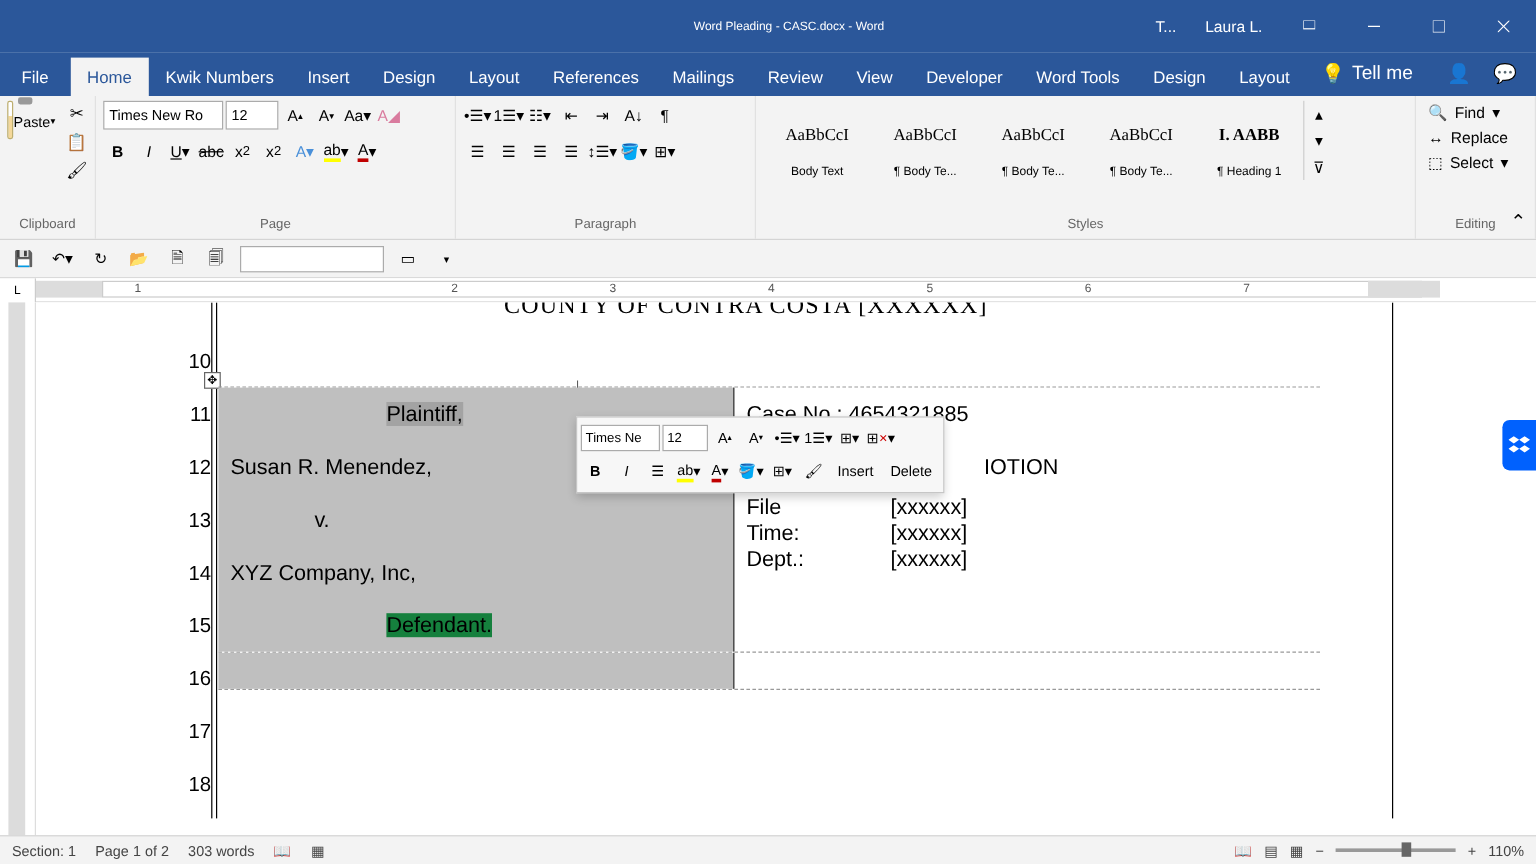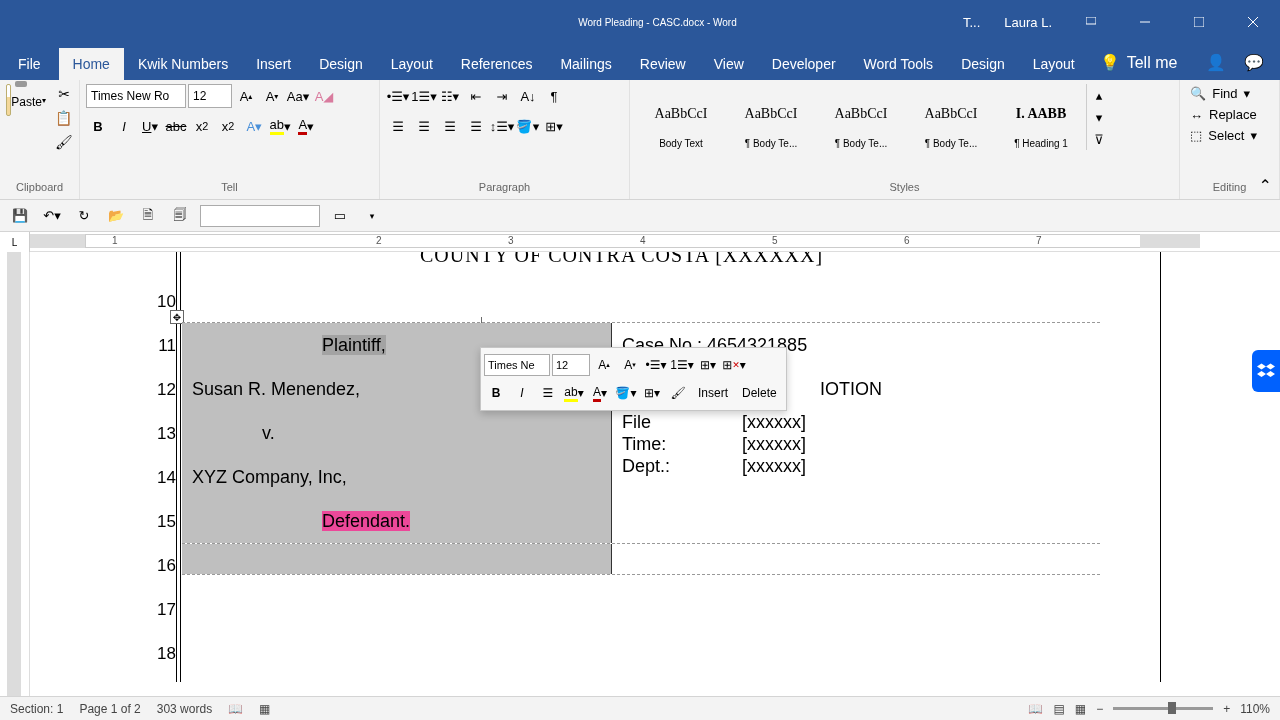--- a/index.html
+++ b/index.html
@@ -198,21 +198,21 @@
         <div class="icon-btn">
             <s>abc</s>
           </div>
         <div class="icon-btn">x<sub>2</sub></div>
         <div class="icon-btn">x<sup>2</sup></div>
         <div class="icon-btn" style="color:#4a90d9">A▾</div>
         <div class="icon-btn"><span style="border-bottom:3px solid #ffff00">ab</span>▾</div>
         <div class="icon-btn"><span style="border-bottom:3px solid #c00000">A</span>▾</div>
       </div>
     </div>
-    <div class="ribbon-group-label">Tell</div>
+    <div class="ribbon-group-label">Page</div>
   </div>
 
   <div class="ribbon-group para-group">
     <div class="ribbon-group-body" style="flex-direction:column; gap:6px">
       <div class="font-row">
         <div class="icon-btn">•☰▾</div>
         <div class="icon-btn">1☰▾</div>
         <div class="icon-btn">☷▾</div>
         <div class="icon-btn">⇤</div>
         <div class="icon-btn">⇥</div>
@@ -335,21 +335,21 @@
     <div class="table-handle">✥</div>
     <div class="cursor-marker">↓</div>
 
     <div class="table-outer">
       <div class="table-row" style="border-bottom:1px dashed #999">
         <div class="table-cell cell-left selected">
           <div class="pleading-text" style="padding-left:130px"><span style="background:#a3a3a3">Plaintiff,</span></div>
           <div class="pleading-text">Susan R. Menendez,</div>
           <div class="pleading-text" style="padding-left:70px">v.</div>
           <div class="pleading-text">XYZ Company, Inc,</div>
-          <div class="pleading-text" style="padding-left:130px"><span style="background:#ec4899">Defendant.</span></div>
+          <div class="pleading-text" style="padding-left:130px"><span style="background:#15803d">Defendant.</span></div>
         </div>
         <div class="table-cell cell-right">
           <div class="pleading-text">Case No.: 4654321885</div>
           <div class="pleading-text" style="text-align:center; padding-right:10px">IOTION</div>
           <div style="display:flex; line-height:22px">
               <span style="width:120px">File</span>
               <span>[xxxxxx]</span>
             </div>
           <div style="display:flex; line-height:22px">
               <span style="width:120px">Time:</span>

